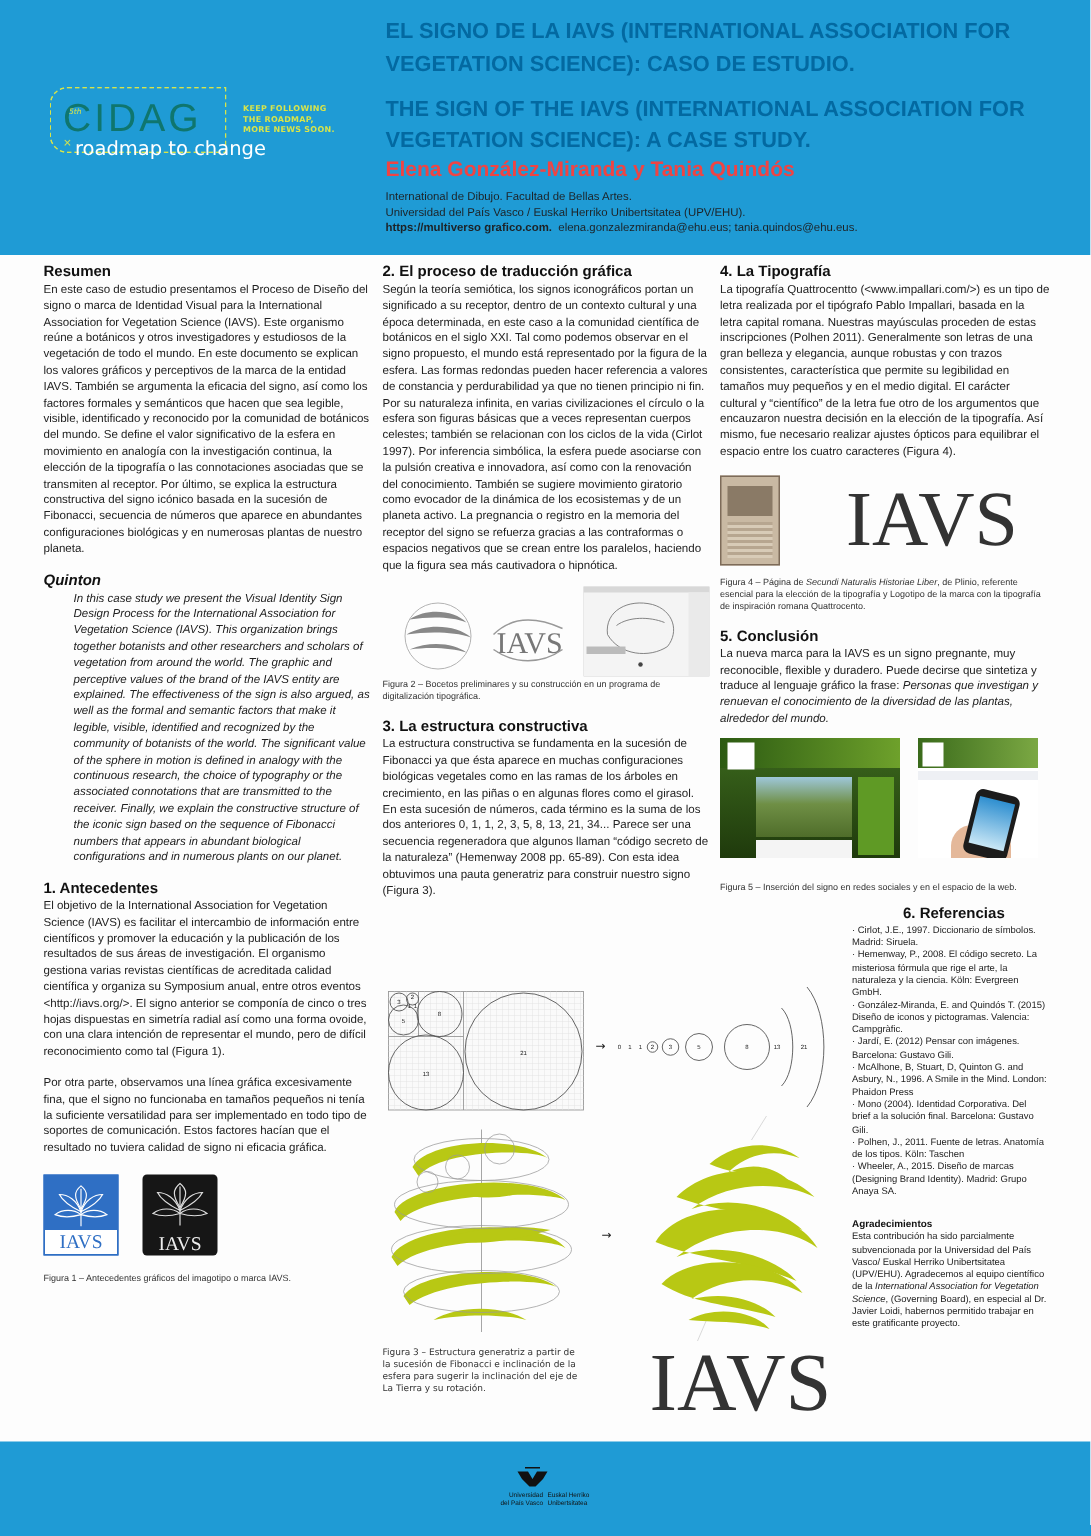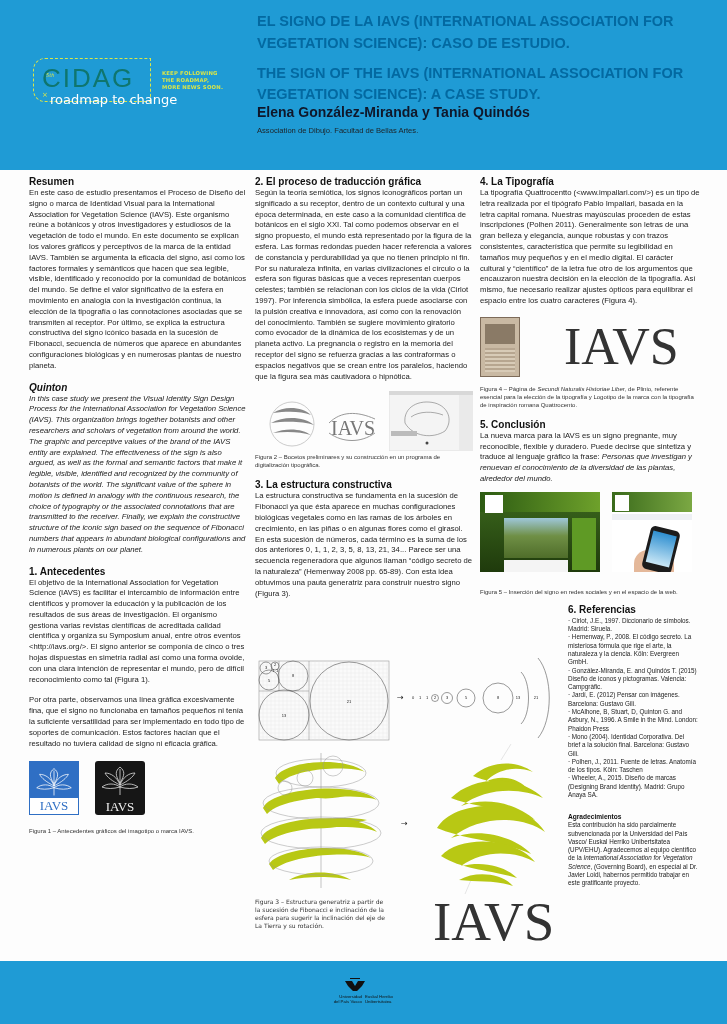--- a/index.html
+++ b/index.html
@@ -11,33 +11,33 @@
   .cidag { position: absolute; left: 33px; top: 58px; width: 118px; height: 44px; border: 1.5px dashed #d8e54a; border-radius: 12px 0 0 12px; border-right-style: dashed; }
   .cidag-5th { position: absolute; left: 46px; top: 72px; font-size: 5px; color: #d8e54a; font-style: italic; }
   .cidag-word { position: absolute; left: 42px; top: 63px; font-family: Liberation Sans, sans-serif; font-weight: 300; font-size: 26px; letter-spacing: 2px; color: #0f766e; }
   .cidag-sub { position: absolute; left: 50px; top: 92px; font-size: 13px; color: #ffffff; }
   .cidag-x { position: absolute; left: 42px; top: 91px; font-size: 7px; color: #d8e54a; }
   .keep { position: absolute; left: 162px; top: 70px; font-size: 5.3px; font-weight: bold; line-height: 6.8px; color: #d8e54a; letter-spacing: .2px; }
 
   .title-es, .title-en { position: absolute; left: 257px; font-family: "Liberation Sans", sans-serif; font-weight: bold; color: #0369a1; font-size: 14.5px; line-height: 22px; }
   .title-es { top: 10px; width: 460px; }
   .title-en { top: 63px; width: 460px; line-height: 21px; }
-  .authors { position: absolute; left: 257px; top: 104px; font-family: "Liberation Sans", sans-serif; font-weight: bold; font-size: 14px; color: #0f172a; text-align: right; }
+  .authors { position: absolute; left: 257px; top: 104px; font-family: "Liberation Sans", sans-serif; font-weight: bold; font-size: 14px; color: #ef4444; text-align: right; }
   .affil { position: absolute; left: 257px; top: 126px; font-family: "Liberation Sans", sans-serif; font-size: 7.6px; line-height: 10.5px; color: #1d2226; width: 460px; }
   .affil b { font-weight: bold; }
 
   
   .col { position: absolute; top: 176px; font-family: "Liberation Sans", sans-serif; font-size: 7.7px; line-height: 10.8px; color: #222; }
   .col1 { left: 29px; width: 218px; }
   .col2 { left: 255px; width: 218px; }
   .col3 { left: 480px; width: 220px; }
   h2 { font-family: "Liberation Sans", sans-serif; font-weight: bold; font-size: 10px; line-height: 12px; color: #111; margin-bottom: 0; }
   h3 { font-family: "Liberation Sans", sans-serif; font-weight: bold; font-size: 8px; line-height: 11px; color: #111; }
   p { margin: 0; }
-  .abs { font-style: italic; }
+  .abs { font-style: italic; margin-left: 20px; }
   .gap { height: 10px; }
   .cap { font-size: 6px; line-height: 8px; color: #333; }
   em { font-style: italic; }
 
   
   .fig1 { display: flex; gap: 16px; margin-top: 12px; }
   .logo-old { width: 50px; height: 54px; position: relative; }
   .logo-old.blue { background: #2f6fc4; border: 1px solid #2f6fc4; }
   .logo-old.black { background: #161616; border-radius: 3px; }
   .logo-old .leaf { position: absolute; left: 0; top: 4px; width: 100%; height: 32px; }
@@ -69,21 +69,21 @@
   .web .txt { position: absolute; left: 24px; top: 68px; width: 64px; height: 12px; background: #f4f4f4; }
   .fb { width: 80px; height: 80px; background: #fff; position: relative; overflow: hidden; }
   .fb .bar { position: absolute; left: 0; top: 0; width: 100%; height: 20px; background: linear-gradient(90deg, #3a6a1b, #7ba843); }
   .fb .lg { position: absolute; left: 3px; top: 3px; width: 14px; height: 16px; background: #fff; }
   .fb .row { position: absolute; left: 0; top: 22px; width: 100%; height: 6px; background: #eef0f4; }
   .fb .phone { position: absolute; left: 34px; top: 36px; width: 30px; height: 44px; background: #1c1c1c; border-radius: 5px; transform: rotate(14deg); }
   .fb .phone::after { content: ""; position: absolute; left: 3px; top: 5px; width: 24px; height: 32px; background: linear-gradient(#2f8fd0, #c9e7f6); }
   .fb .hand { position: absolute; left: 22px; top: 58px; width: 40px; height: 30px; background: #e4b89a; border-radius: 14px 14px 0 0; }
 
   .refs { margin-left: 88px; margin-top: 8px; font-size: 6.3px; line-height: 8.3px; width: 130px; }
-  .refs h2 { font-size: 10px; line-height: 12px; margin-bottom: 1px; }
+  .refs h2 { font-size: 10px; line-height: 12px; margin-bottom: 1px; margin-left: 34px; }
   .ack { margin-left: 88px; margin-top: 14px; font-size: 6.3px; line-height: 8.3px; width: 132px; }
   .ack h3 { font-size: 6.6px; line-height: 8px; }
 
   
   .footer { position: absolute; left: 0; top: 961px; width: 727px; height: 63px; background: #1f9bd5; }
   .ehu { position: absolute; left: 330px; top: 978px; width: 90px; height: 30px; }
   .ehu .sm { position: absolute; font-family: "Liberation Sans", sans-serif; font-size: 4.3px; line-height: 5px; color: #111; }
 </style>
 </head>
 <body>
@@ -97,21 +97,23 @@
 <div class="keep">
   <div>KEEP FOLLOWING</div>
   <div>THE ROADMAP,</div>
   <div>MORE NEWS SOON.</div>
 </div>
 
 <div class="title-es">EL SIGNO DE LA IAVS (INTERNATIONAL ASSOCIATION FOR VEGETATION SCIENCE): CASO DE ESTUDIO.</div>
 <div class="title-en">THE SIGN OF THE IAVS (INTERNATIONAL ASSOCIATION FOR VEGETATION SCIENCE): A CASE STUDY.</div>
 <div class="authors">Elena González-Miranda y Tania Quindós</div>
 <div class="affil">
-  <div>Association de Dibujo. Facultad de Bellas Artes.</div>
+  <div>International de Dibujo. Facultad de Bellas Artes.</div>
+  <div>Universidad del País Vasco / Euskal Herriko Unibertsitatea (UPV/EHU).</div>
+  <div><b>https://multiverso grafico.com.</b>&nbsp; <span>elena.gonzalezmiranda@ehu.eus;  tania.quindos@ehu.eus.</span></div>
 </div>
 
 <div class="col col1">
   <h2>Resumen</h2>
   <p>En este caso de estudio presentamos el Proceso de Diseño del signo o marca de Identidad Visual para la International Association for Vegetation Science (IAVS). Este organismo reúne a botánicos y otros investigadores y estudiosos de la vegetación de todo el mundo. En este documento se explican los valores gráficos y perceptivos de la marca de la entidad IAVS. También se argumenta la eficacia del signo, así como los factores formales y semánticos que hacen que sea legible, visible, identificado y reconocido por la comunidad de botánicos del mundo. Se define el valor significativo de la esfera en movimiento en analogía con la investigación continua, la elección de la tipografía o las connotaciones asociadas que se transmiten al receptor. Por último, se explica la estructura constructiva del signo icónico basada en la sucesión de Fibonacci, secuencia de números que aparece en abundantes configuraciones biológicas y en numerosas plantas de nuestro planeta.</p>
   <div class="gap"></div>
   <h2 style="font-style:italic">Quinton</h2>
   <p class="abs">In this case study we present the Visual Identity Sign Design Process for the International Association for Vegetation Science (IAVS). This organization brings together botanists and other researchers and scholars of vegetation from around the world. The graphic and perceptive values of the brand of the IAVS entity are explained. The effectiveness of the sign is also argued, as well as the formal and semantic factors that make it legible, visible, identified and recognized by the community of botanists of the world. The significant value of the sphere in motion is defined in analogy with the continuous research, the choice of typography or the associated connotations that are transmitted to the receiver. Finally, we explain the constructive structure of the iconic sign based on the sequence of Fibonacci numbers that appears in abundant biological configurations and in numerous plants on our planet.</p>
   <div class="gap"></div>
   <h2>1. Antecedentes</h2>

